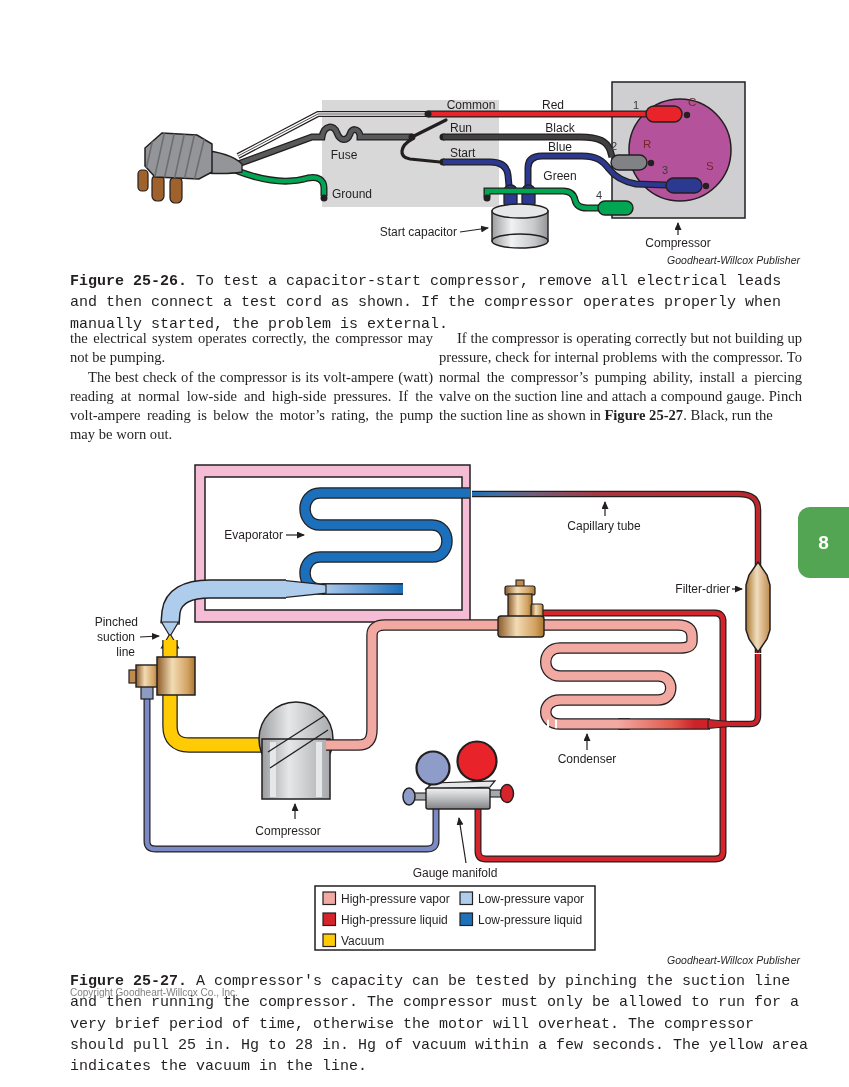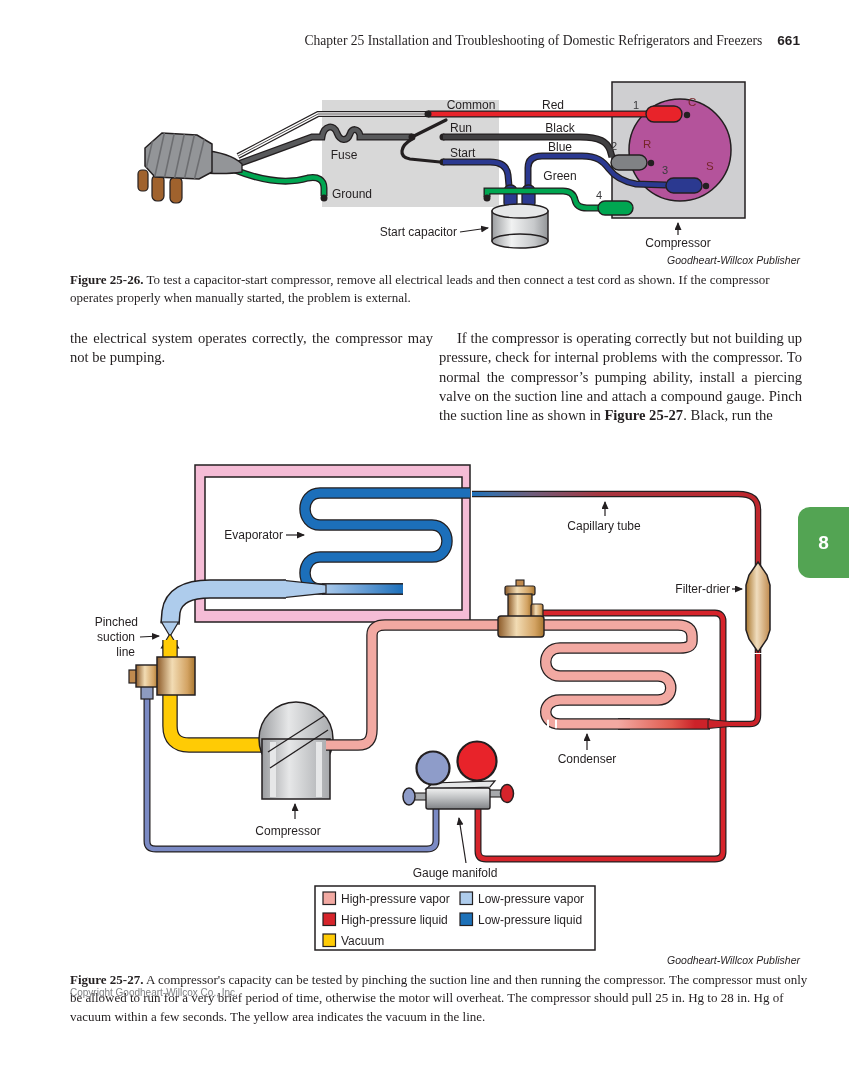--- a/index.html
+++ b/index.html
@@ -2,21 +2,21 @@
 <html><head>
 <meta charset="utf-8">
 <style>
   html,body{margin:0;padding:0;background:#e9e9e9;}
   .page{position:relative;width:849px;height:1087px;background:#ffffff;overflow:hidden;
         font-family:"Liberation Serif",serif;color:#231F20;}
   .header{position:absolute;top:33px;right:49px;font-size:13.6px;white-space:nowrap;}
   .header .pgnum{font-family:"Liberation Sans",sans-serif;font-weight:bold;margin-left:15px;}
   .fig26{position:absolute;left:60px;top:78px;}
   .fig27{position:absolute;left:70px;top:458px;}
-  .caption{position:absolute;font-family:Liberation Serif, serif;font-size:13px;line-height:1.42;}
+  .caption{position:absolute;font-family:Liberation Mono, monospace;font-size:15px;line-height:1.42;}
   .cap26{left:70px;top:271px;width:737px;}
   .cap27{left:70px;top:971px;width:741px;}
   .cols{position:absolute;left:70px;top:329px;width:741px;display:flex;gap:6px;
         font-size:14.6px;line-height:1.32;text-align:justify;}
   .col{width:363px;}
   .col p{margin:0;}
   .col p.ind{text-indent:18px;}
   .credit27{position:absolute;top:954px;right:49px;font-family:"Liberation Sans",sans-serif;
             font-style:italic;font-size:10.5px;}
   .footer{position:absolute;left:70px;top:987px;font-family:"Liberation Sans",sans-serif;
@@ -27,23 +27,20 @@
   svg text{font-family:"Liberation Sans",sans-serif;font-size:12px;fill:#231F20;}
   svg text.sm{font-size:11px;fill:#3A3A3C;}
   svg text.crs{font-size:11.5px;fill:#77252A;}
   svg text.it{font-style:italic;font-size:10.5px;}
 </style>
 </head>
 <body>
 
 <div class="page">
 
-  <div class="header">
-    <span>Chapter 25 Installation and Troubleshooting of Domestic Refrigerators and Freezers</span><span class="pgnum">661</span>
-  </div>
 
   <svg class="fig26" width="750" height="192" viewBox="0 0 750 192">
     <defs>
       <marker id="ah" markerWidth="9" markerHeight="8" refX="7" refY="3.5" orient="auto" markerUnits="userSpaceOnUse">
         <path d="M0,0 L8,3.5 L0,7 Z" fill="#231F20"></path>
       </marker>
       <linearGradient id="gradCap" x1="0" y1="0" x2="1" y2="0">
         <stop offset="0" stop-color="#9B9DA0"></stop>
           <stop offset="0.35" stop-color="#F1F2F2"></stop>
         <stop offset="0.75" stop-color="#C7C9CB"></stop>
@@ -158,20 +155,21 @@
     <text x="618" y="169" text-anchor="middle">Compressor</text>
     <line x1="618" y1="157" x2="618" y2="145" stroke="#231F20" stroke-width="1.2" marker-end="url(#ah)"></line>
     <text x="740" y="186" text-anchor="end" class="it">Goodheart-Willcox Publisher</text>
   </svg>
 
   <div class="caption cap26"><b>Figure 25-26.</b><span> To test a capacitor-start compressor, remove all electrical leads and then connect a test cord as shown. If the compressor operates properly when manually started, the problem is external.</span></div>
 
   <div class="cols">
     <div class="col">
       <p>the electrical system operates correctly, the compressor may not be pumping.</p>
+      <p class="ind">The best check of the compressor is its volt-ampere (watt) reading at normal low-side and high-side pressures. If the volt-ampere reading is below the motor’s rating, the pump may be worn out.</p>
     </div>
     <div class="col">
       <p class="ind"><span>If the compressor is operating correctly but not building up pressure, check for internal problems with the compressor. To normal the compressor’s pumping ability, install a piercing valve on the suction line and attach a compound gauge. Pinch the suction line as shown in </span><b>Figure 25-27</b><span>. Black, run the</span></p>
     </div>
   </div>
 
   <svg class="fig27" width="740" height="497" viewBox="0 0 740 497">
     <defs>
       <marker id="ah2" markerWidth="9" markerHeight="8" refX="7" refY="3.5" orient="auto" markerUnits="userSpaceOnUse">
         <path d="M0,0 L8,3.5 L0,7 Z" fill="#231F20"></path>

